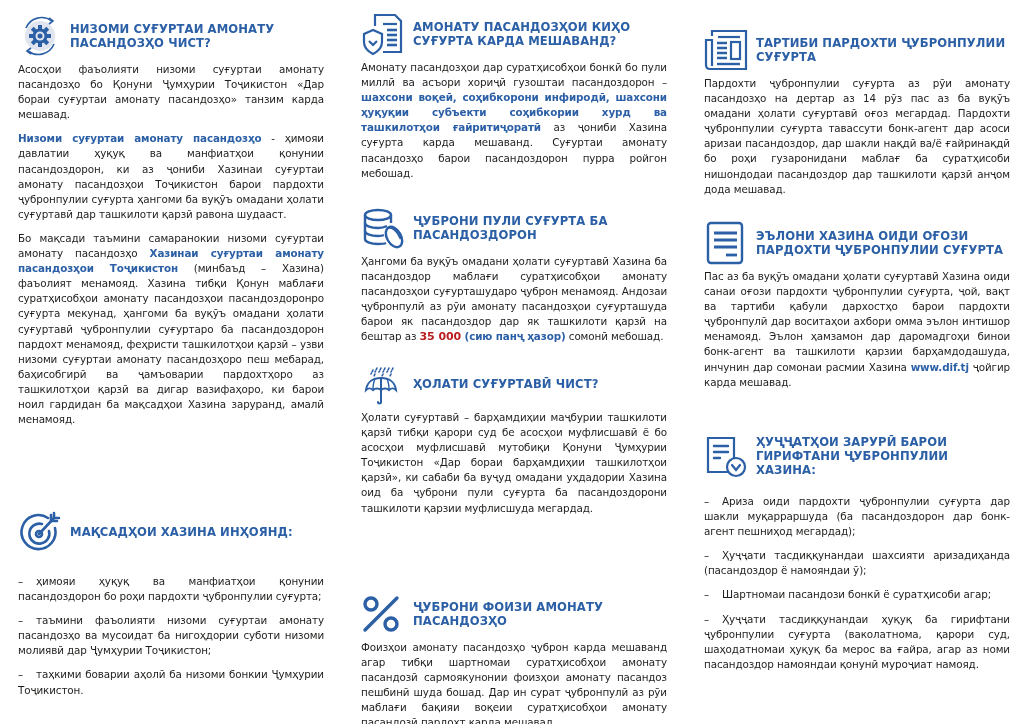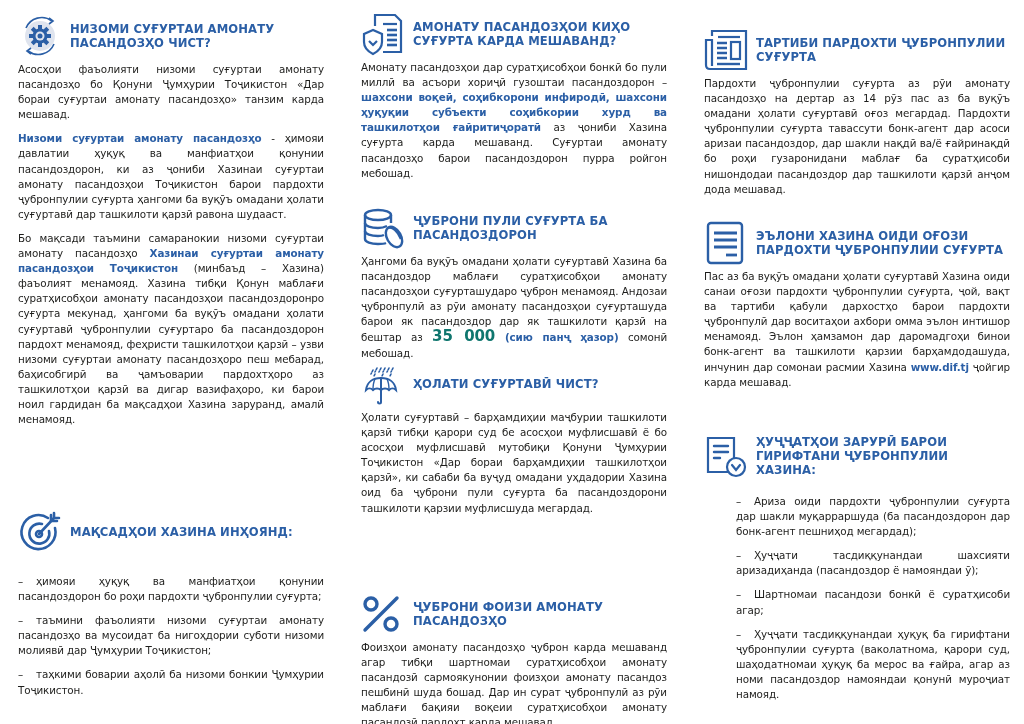--- a/index.html
+++ b/index.html
@@ -11,21 +11,21 @@
   .col2 { left: 361px; width: 306px; }
   .col3 { left: 704px; width: 306px; }
   .section { position: absolute; left: 0; width: 306px; }
   .head { display: flex; align-items: center; height: 44px; }
   .icon { width: 44px; height: 44px; flex: 0 0 44px; margin-right: 8px; }
   .icon svg { width: 44px; height: 44px; display: block; }
   .title { font-weight: bold; color: #2b5fa6; font-size: 11.6px; line-height: 14px; letter-spacing: 0.1px; text-transform: none; }
   p.body { font-size: 10.35px; line-height: 15.1px; text-align: justify; color: #1d1d1b; margin-top: 4px; letter-spacing: -0.1px; }
   p.body + p.body { margin-top: 9px; }
   .hl { color: #2b5fa6; font-weight: bold; }
-  .big { color: #0f766e; font-weight: bold; font-size: 15px; }
+  .big { color: #b91c1c; font-weight: bold; font-size: 11px; }
   ul.dash { list-style: none; margin-top: 20px; }
   ul.dash li { font-size: 10.35px; line-height: 15.1px; text-align: justify; letter-spacing: -0.1px; }
   ul.dash li + li { margin-top: 9px; }
   ul.dash li .d { display: inline-block; width: 18px; }
 </style>
 </head>
 <body>
 
 <div class="page">
 
@@ -187,21 +187,21 @@
         <span class="icon">
           <svg viewBox="0 0 44 44" fill="none" stroke="#2b5fa6" stroke-width="2.2" stroke-linecap="round">
             <path d="M24 38 H4 V4 H30 V24"></path>
             <path d="M10 12 H24 M10 18 H24 M10 24 H16" stroke-width="2.4"></path>
             <circle cx="32" cy="33" r="9" fill="#fff"></circle>
             <path d="M28 31 L32 36 L36 31"></path>
           </svg>
         </span>
         <div class="title">ҲУҶҶАТҲОИ ЗАРУРӢ БАРОИ ГИРИФТАНИ ҶУБРОНПУЛИИ ХАЗИНА:</div>
       </div>
-      <ul class="dash" style="margin-top:10px;margin-left:32px;">
+      <ul class="dash" style="margin-top:10px;">
         <li><span class="d">–</span><span>Ариза оиди пардохти ҷубронпулии суғурта дар шакли муқарраршуда (ба пасандоздорон дар бонк-агент пешниҳод мегардад);</span></li>
         <li><span class="d">–</span><span>Ҳуҷҷати тасдиққунандаи шахсияти аризадиҳанда (пасандоздор ё намояндаи ӯ);</span></li>
         <li><span class="d">–</span><span>Шартномаи пасандози бонкӣ ё суратҳисоби агар;</span></li>
         <li><span class="d">–</span><span>Ҳуҷҷати тасдиққунандаи ҳуқуқ ба гирифтани ҷубронпулии суғурта (ваколатнома, қарори суд, шаҳодатномаи ҳуқуқ ба мерос ва ғайра, агар аз номи пасандоздор намояндаи қонунӣ муроҷиат намояд.</span></li>
       </ul>
     </div>
   </div>
 
 </div>
 

